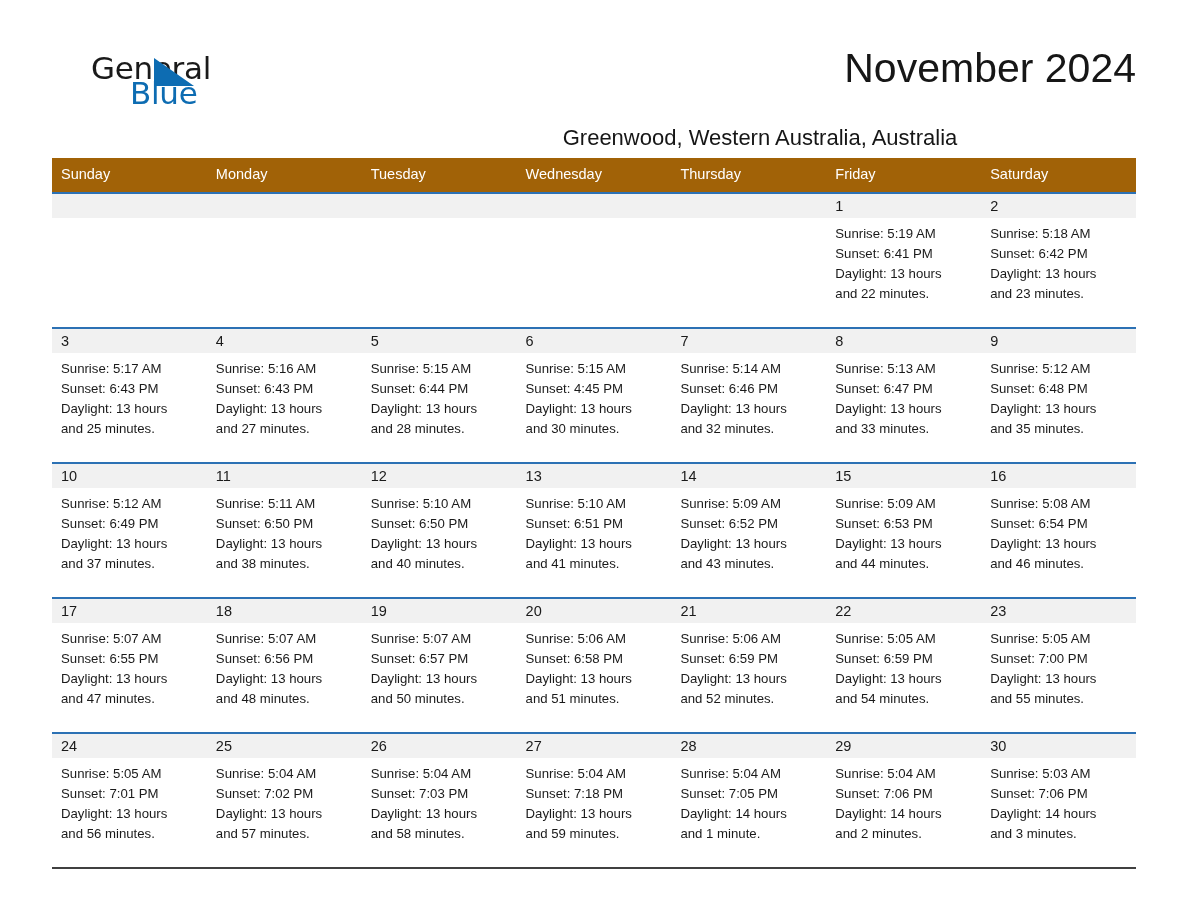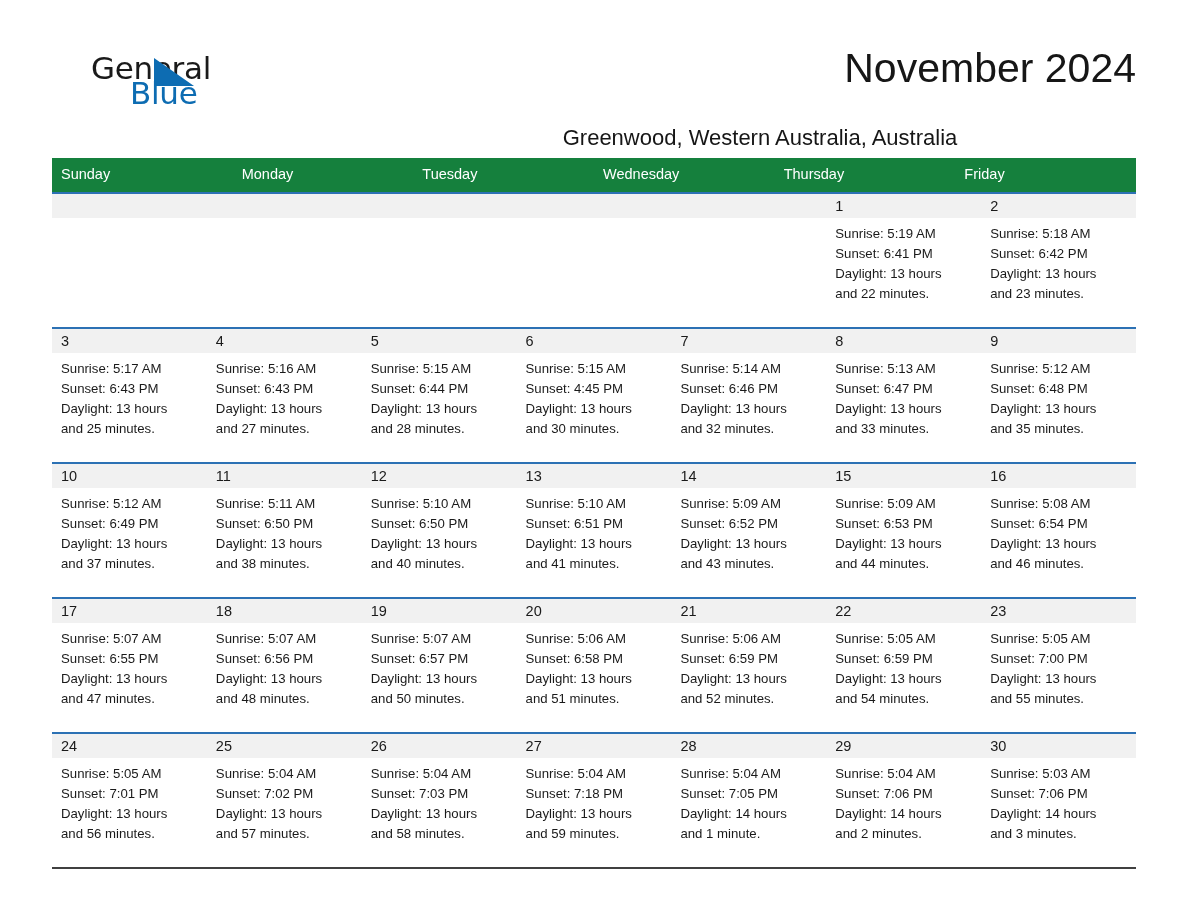--- a/index.html
+++ b/index.html
@@ -93,21 +93,21 @@
 
   
   .calendar {
     position: absolute;
     left: 52px;
     top: 158px;
     width: 1084px;
   }
   .weekdays {
     display: flex;
-    background: #15803d;
+    background: #a16207;
   }
   .weekday {
     flex: 1 1 0;
     min-width: 0;
     color: #ffffff;
     font-size: 14.5px;
     line-height: 17px;
     padding: 8px 0 9px 9px;
     box-sizing: border-box;
     white-space: nowrap;
@@ -168,20 +168,21 @@
   <div class="cal-subtitle">Greenwood, Western Australia, Australia</div>
 
   <div class="calendar">
     <div class="weekdays">
       <div class="weekday">Sunday</div>
       <div class="weekday">Monday</div>
       <div class="weekday">Tuesday</div>
       <div class="weekday">Wednesday</div>
       <div class="weekday">Thursday</div>
       <div class="weekday">Friday</div>
+      <div class="weekday">Saturday</div>
     </div>
 
     <div id="weeks-container">
         <div class="week">
           <div class="daycell empty">
             <div class="daynum-band"></div>
           </div>
           <div class="daycell empty">
             <div class="daynum-band"></div>
           </div>

